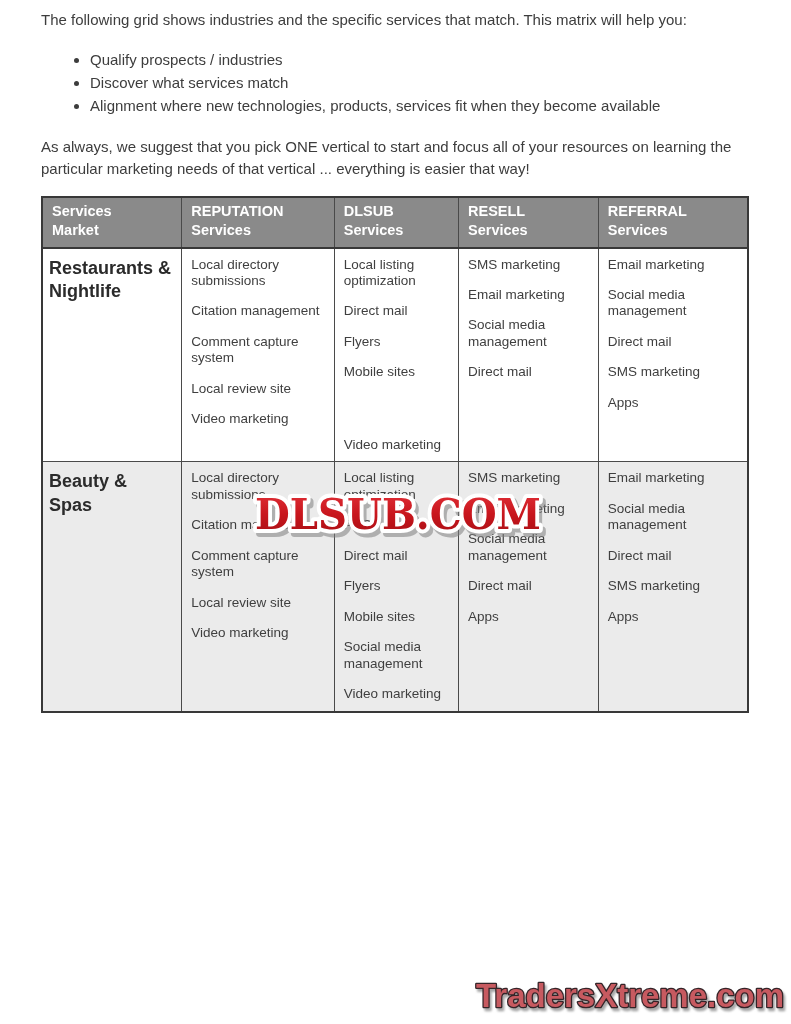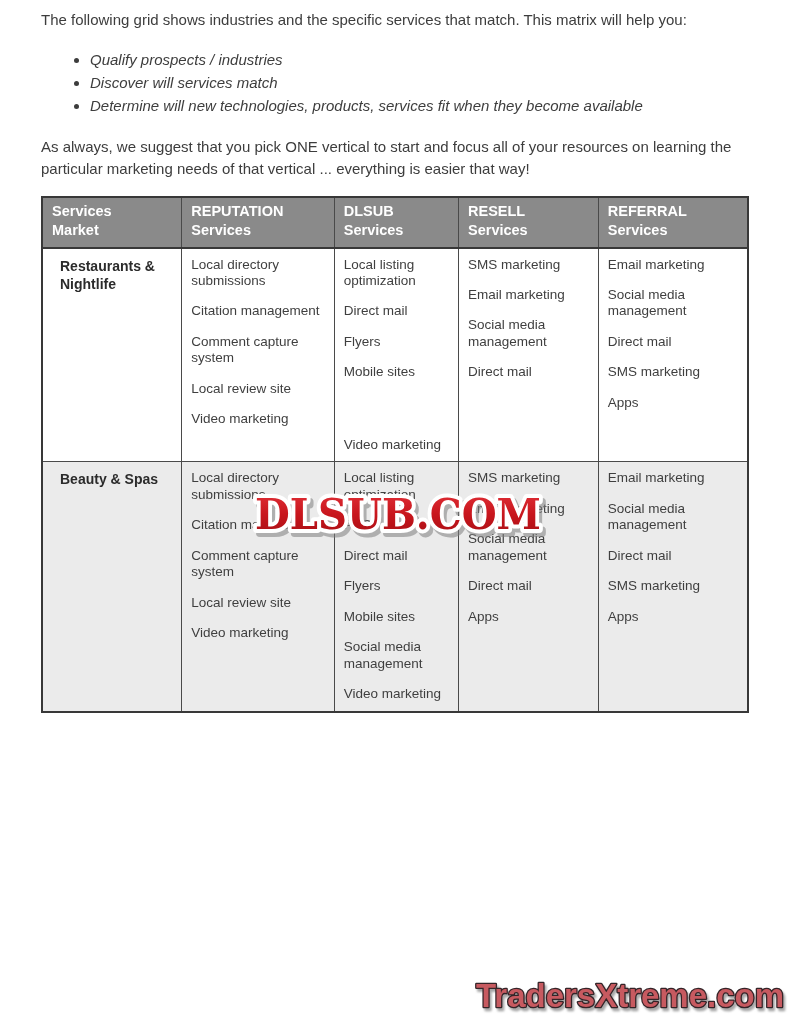--- a/index.html
+++ b/index.html
@@ -18,63 +18,63 @@
   .content{padding:0 41px;}
   
   .brand-block{position:absolute; top:2px; right:1px; width:235px; height:124px;}
   
   .doc-title{
     margin-top:114px; font-size:27px; font-weight:bold; letter-spacing:-0.3px;
     color:var(--title-text); line-height:1.2;
   }
   .intro{margin-top:9px; font-size:15px; line-height:1.4; color:#3d3d3d;}
   ul.bullet-list{margin:21px 0 0; padding-left:49px; list-style:disc;}
-  ul.bullet-list li{font-size:15px; line-height:1.24; margin-bottom:4.5px; color:#3d3d3d;font-style:italic;}
+  ul.bullet-list li{font-size:15px; line-height:1.24; margin-bottom:4.5px; color:#3d3d3d;}
   .note{margin-top:20px; font-size:15px; line-height:1.45; color:#3d3d3d; max-width:705px;}
   
   table.matrix{
     margin-top:17px; width:708px; border-collapse:collapse; table-layout:fixed;
     border:2.5px solid var(--border-dark);
   }
   table.matrix th, table.matrix td{
     border:1.5px solid var(--border-cell); vertical-align:top; text-align:left;
   }
   table.matrix th{
     background:var(--header-bg); color:var(--header-text);
     font-size:14.5px; font-weight:bold; line-height:1.32;
     padding:4px 9px 6px; height:42px;
     border-bottom:2px solid var(--border-dark);
   }
   tr.row-0{background:#ffffff; height:212px;}
   tr.row-1{background:var(--row-alt-bg); height:238px;}
   td.market-cell{
-    font-weight:bold; color:#2b2b2b; font-size:14px; line-height:1.3;
-    padding:8px 10px 8px 17px;
+    font-weight:bold; color:#2b2b2b; font-size:18px; line-height:1.3;
+    padding:8px 10px 8px 6px;
   }
   td.svc{padding:8px 6px 8px 9px; font-size:13.5px;}
   .cell-item{line-height:1.22; color:var(--body-text);}
   .cell-item + .cell-item{margin-top:14px;}
   
   tr.row-0 td.col-reach .cell-item:nth-child(5){margin-top:56px;}
   
   .wm-center{position:absolute; left:247px; top:476px; pointer-events:none;}
   .wm-bottom{position:absolute; right:3px; top:972px; pointer-events:none;}
 </style>
 </head>
 <body>
 
 <div class="page">
 
 
   <div class="content">
     <p class="intro">The following grid shows industries and the specific services that match. This matrix will help you:</p>
     <ul class="bullet-list">
         <li>Qualify prospects / industries</li>
-        <li>Discover will services match</li>
-        <li>Determine will new technologies, products, services fit when they become available</li>
+        <li>Discover what services match</li>
+        <li>Alignment where new technologies, products, services fit when they become available</li>
       </ul>
     <p class="note">As always, we suggest that you pick ONE vertical to start and focus all of your resources on learning the particular marketing needs of that vertical ... everything is easier that way!</p>
 
     <table class="matrix">
       <colgroup>
         <col style="width:19.8%">
           <col style="width:21.6%">
           <col style="width:17.6%">
         <col style="width:19.8%">
           <col style="width:21.2%">

